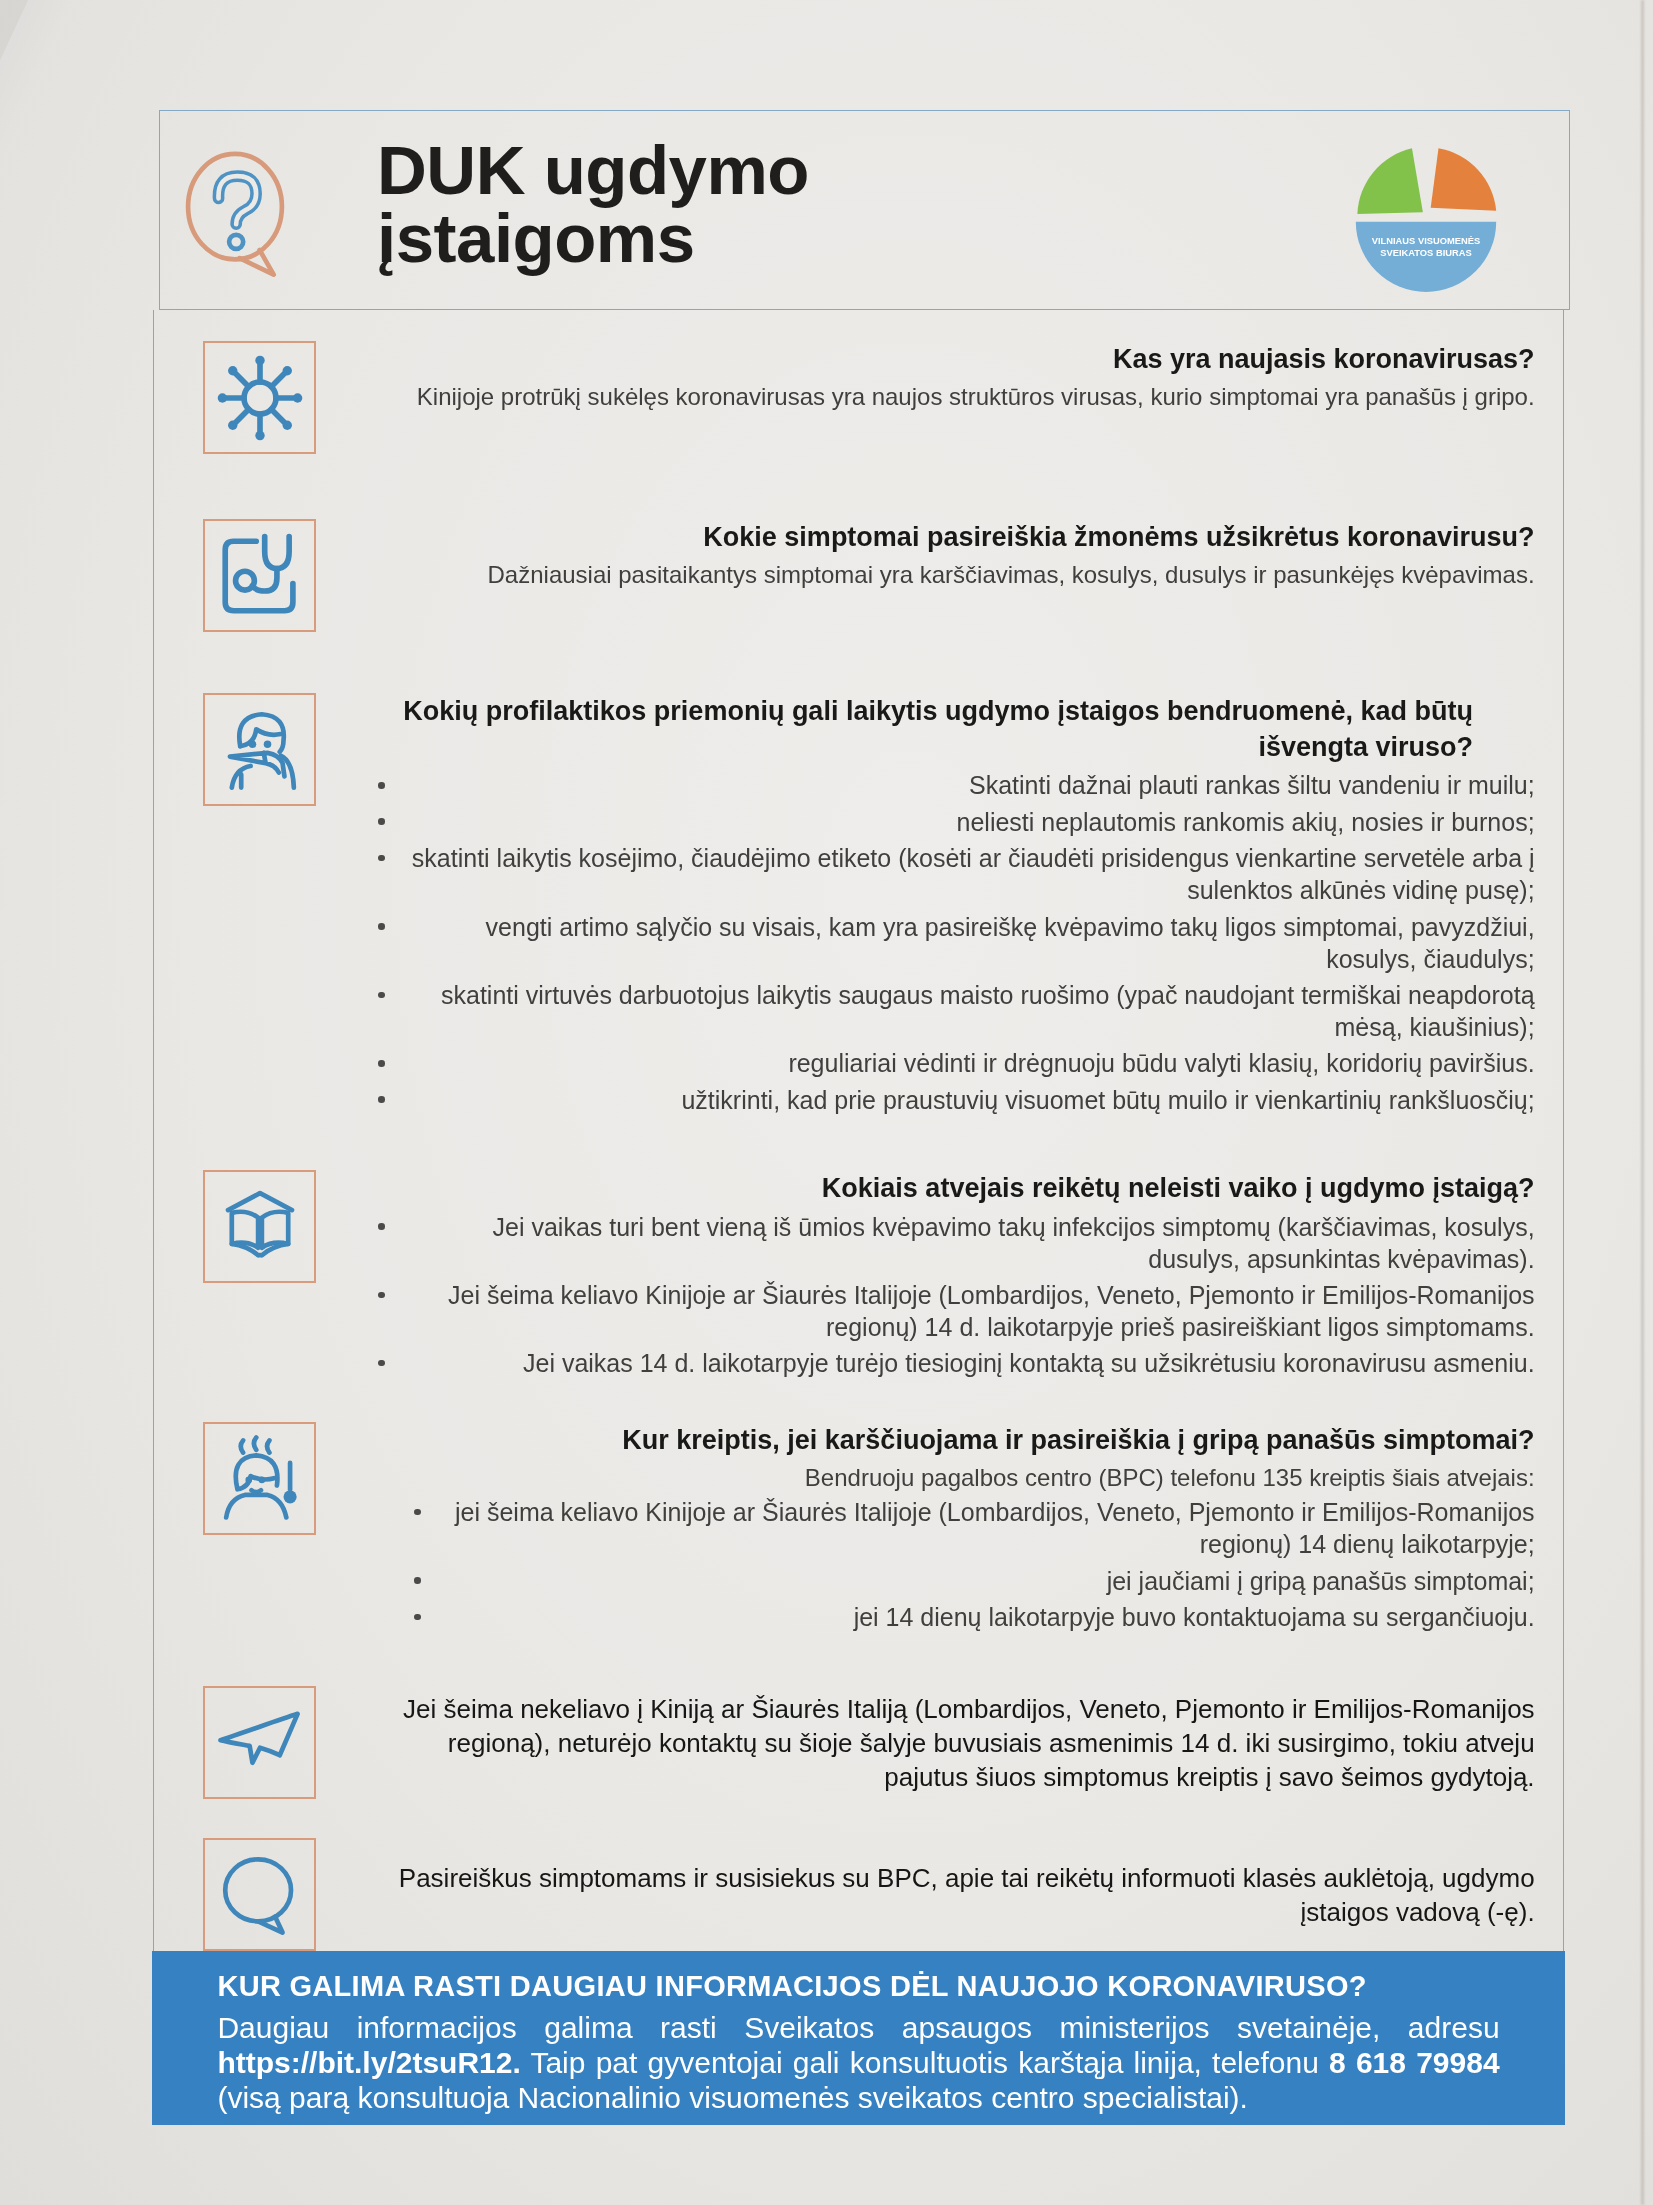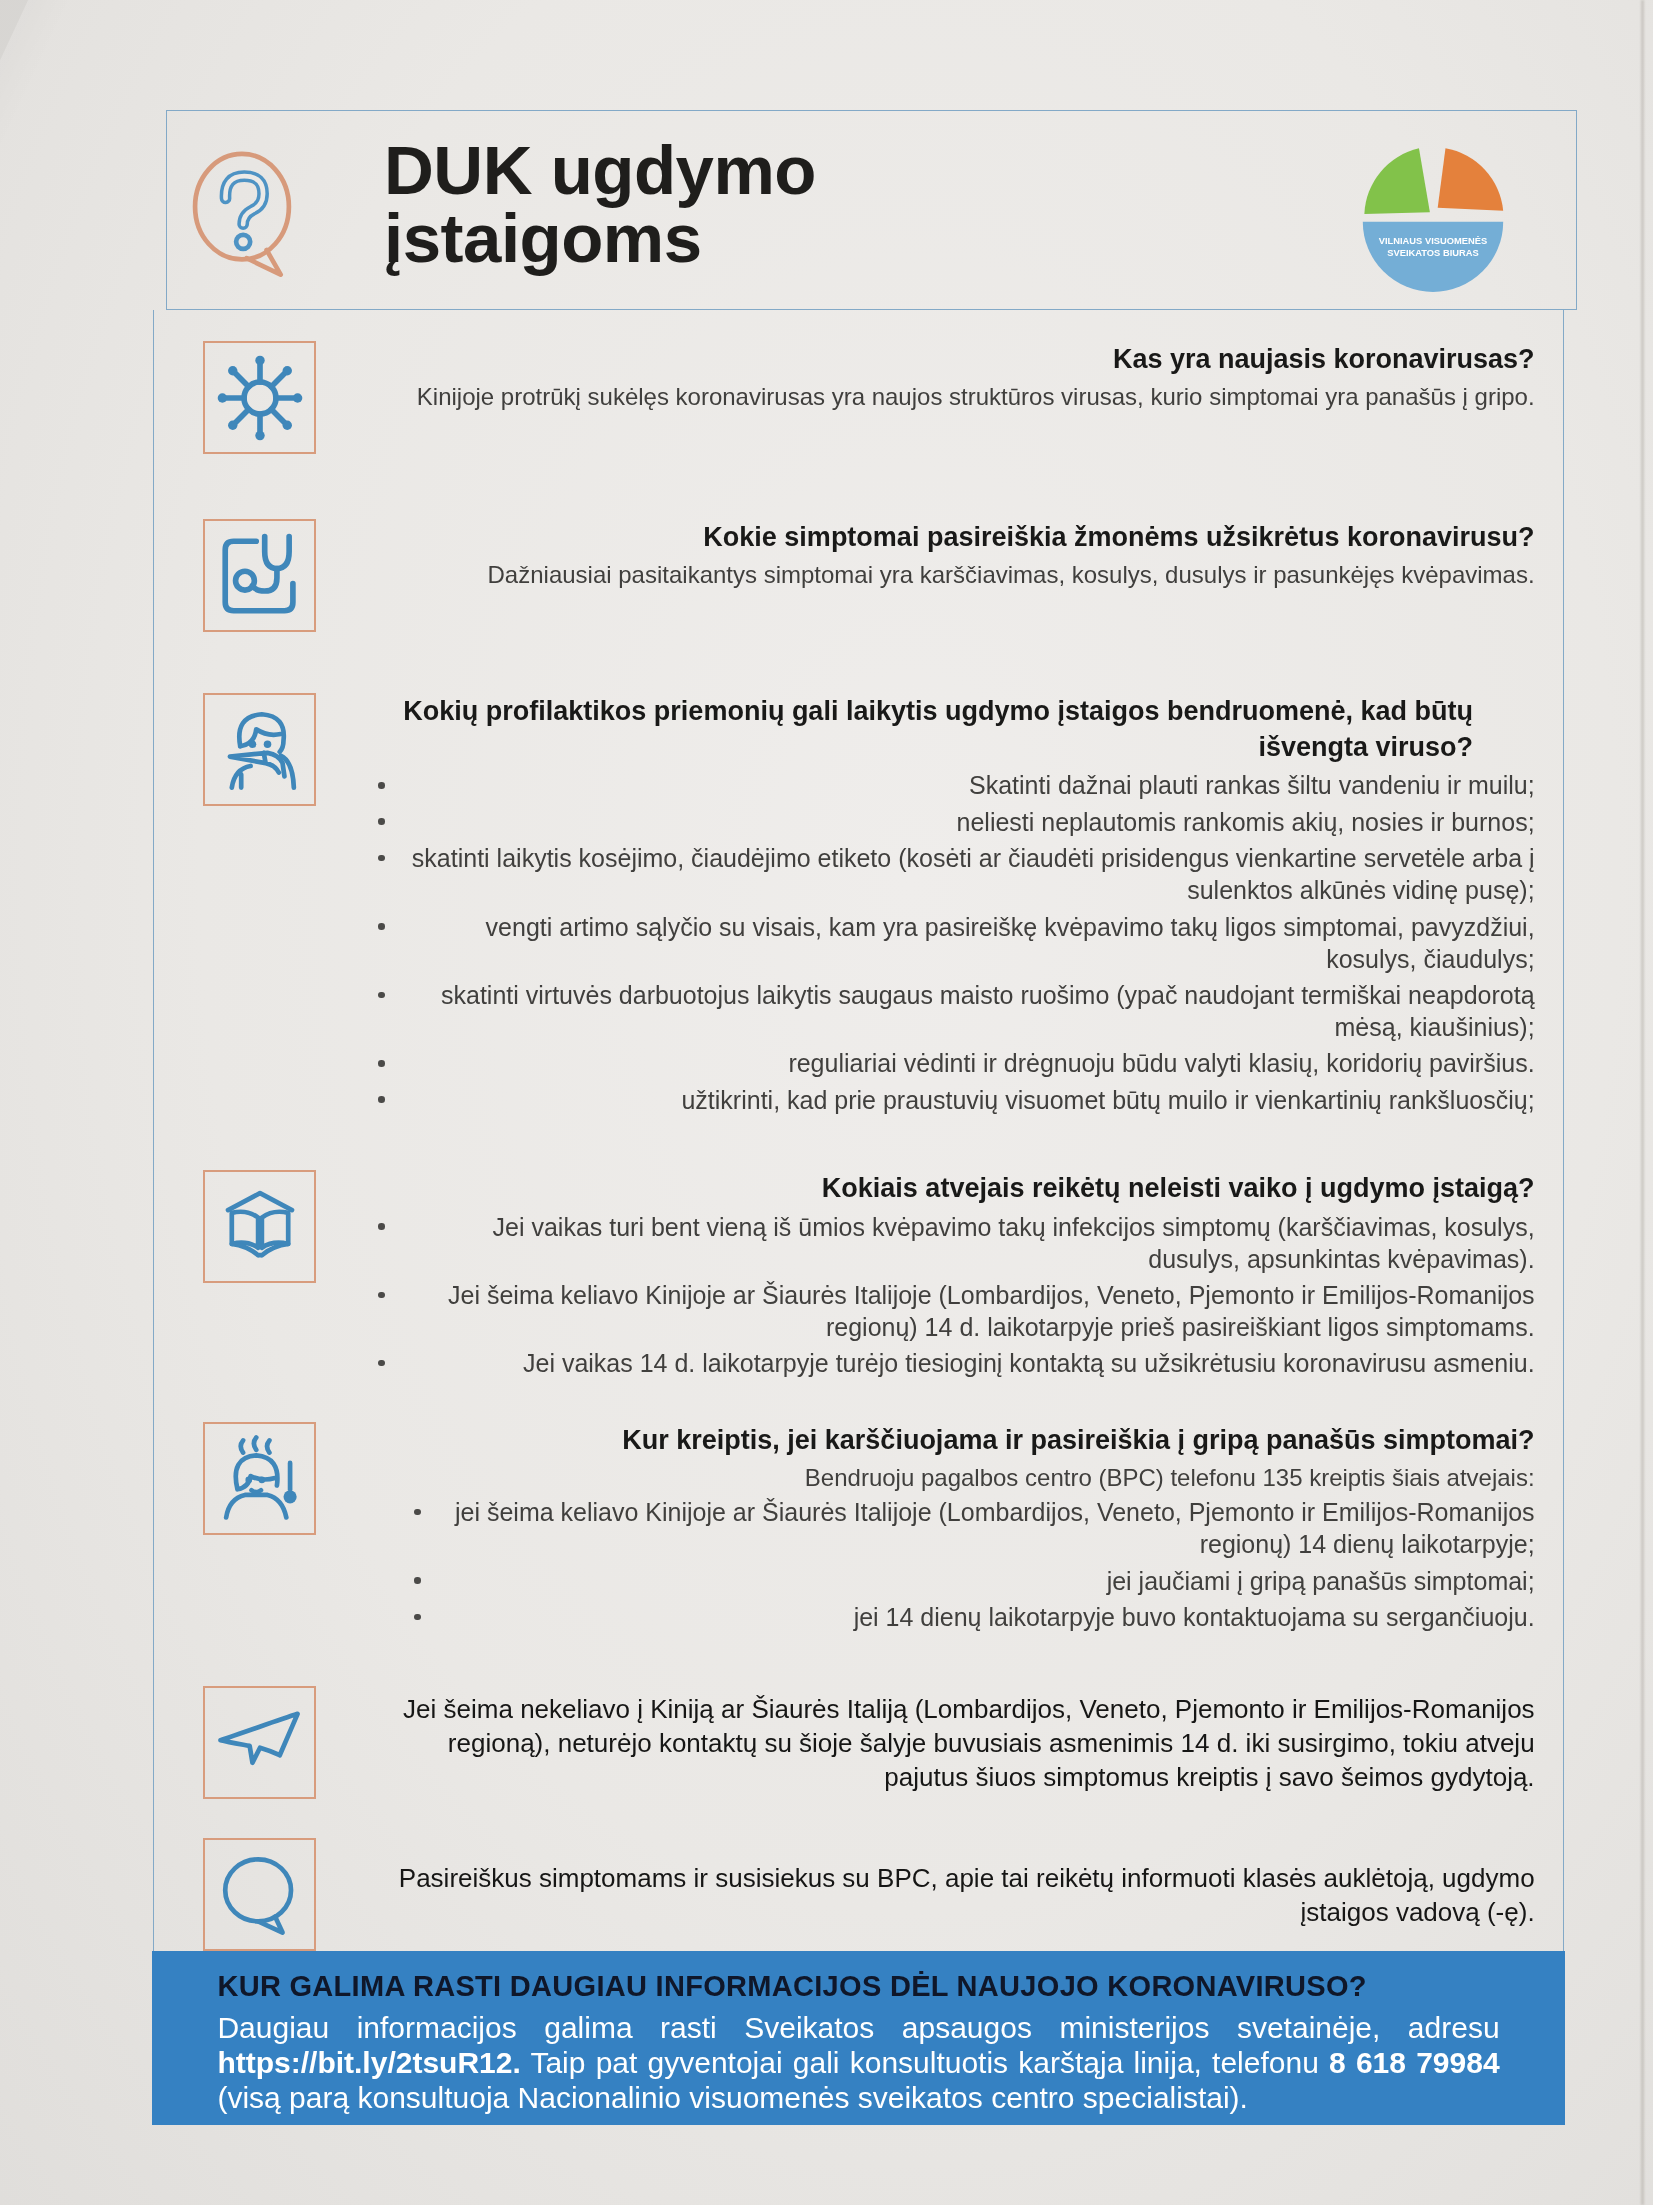--- a/index.html
+++ b/index.html
@@ -15,21 +15,21 @@
       linear-gradient(115deg, rgba(0,0,0,0.055) 0 25px, rgba(0,0,0,0.015) 26px 33px, rgba(0,0,0,0) 66px),
       radial-gradient(ellipse at 55% 40%, #efedeb 0%, #eae8e5 55%, #e0dedb 100%);
   }
   #paper-right-edge{
     position:absolute;top:0;right:9.8px;width:3.3px;height:100%;
     background:rgba(120,110,100,0.25);filter:blur(1.1px);
   }
 
   .box-border{border:1.6px solid #83a9c7;}
   #header-box{
-    position:absolute;left:166px;top:110px;width:1411px;height:200px;
+    position:absolute;left:159px;top:110px;width:1411px;height:200px;
     box-sizing:border-box;
   }
   #content-box{
     position:absolute;left:153px;top:310px;width:1411px;height:1812px;
     box-sizing:border-box;border-top:none;
     display:flex;flex-direction:column;
   }
 
   
   #question-bubble{position:absolute;left:14.2px;top:26px;width:129px;height:151px;}
@@ -68,21 +68,21 @@
   .mb1{margin-bottom:65px;} .mb2{margin-bottom:61px;} .mb3{margin-bottom:50px;}
   .mb4{margin-bottom:38px;}  .mb5{margin-bottom:49px;gap:36px;}  .mb6{margin-bottom:39px;}
 
   
   #footer-band{
     margin-top:auto;margin-left:-1.6px;margin-right:-1.6px;
     background:#3581c2;
     padding:17.5px 65px 16.4px 65px;box-sizing:border-box;height:174px;
   }
   #footer-heading{
-    margin:0 0 6.6px 0;font-size:29px;line-height:34px;font-weight:800;color:#0f172a;letter-spacing:0.3px;
+    margin:0 0 6.6px 0;font-size:29px;line-height:34px;font-weight:800;color:#ffffff;letter-spacing:0.3px;
   }
   #footer-text{
     margin:0;font-size:30px;line-height:35px;color:#ffffff;text-align:justify;
   }
   #footer-text b{font-weight:700;}
 
   svg .stroke-blue{stroke:#3f87ba;fill:none;stroke-width:6;stroke-linecap:round;stroke-linejoin:round;}
   svg .thin-blue{stroke:#3f87ba;fill:none;stroke-width:5;stroke-linecap:round;stroke-linejoin:round;}
   svg .fill-blue{fill:#3f87ba;stroke:none;}
 </style>

